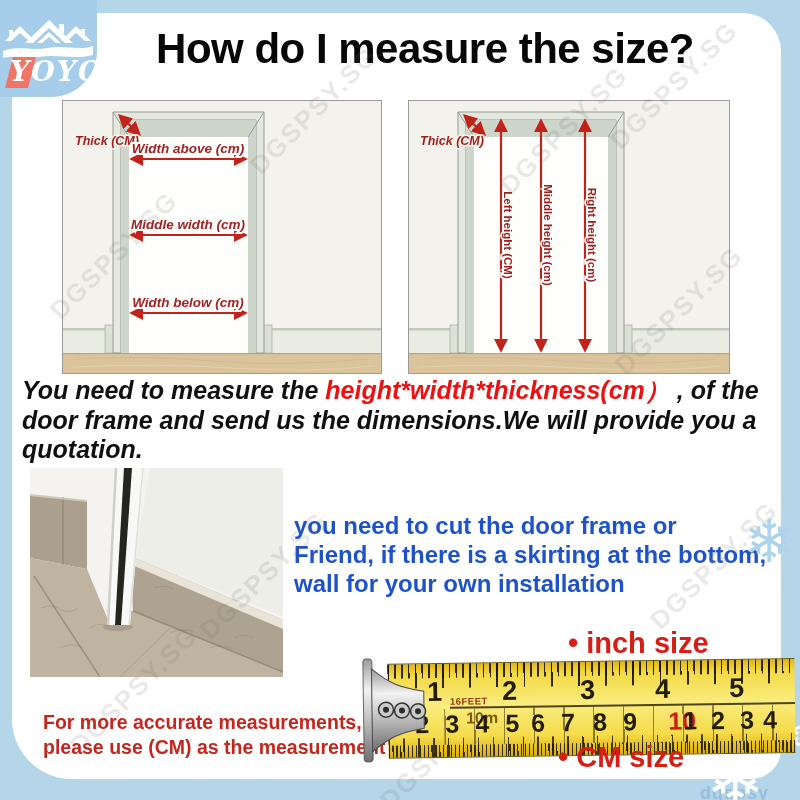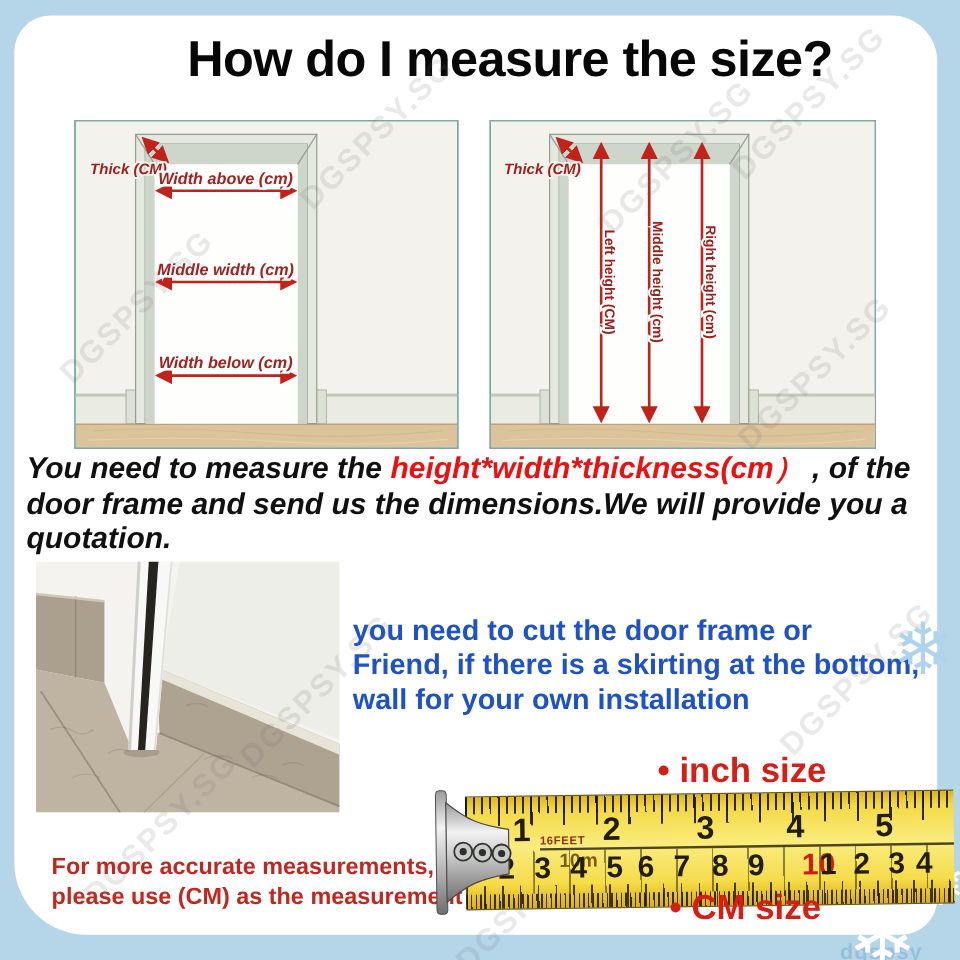--- a/index.html
+++ b/index.html
@@ -28,21 +28,21 @@
                font-style:italic;font-weight:700;font-size:25px;line-height:1.18;color:#101010;}
   .instruction .hl{color:#ee1010;}
   
   .photo{position:absolute;left:30px;top:468px;width:253px;height:209px;z-index:5;}
   
   .skirting-note{position:absolute;left:294px;top:511px;z-index:5;
                  font-size:24px;line-height:29px;font-weight:700;color:#1e52c8;}
   .accuracy-note{position:absolute;left:43px;top:710px;z-index:5;
                  font-size:19.5px;line-height:25px;font-weight:700;color:#c3261c;}
   .size-label{position:absolute;z-index:55;font-size:29px;font-weight:800;color:#d81d15;}
-  .inch-size{left:548px;top:627px;}
+  .inch-size{left:568px;top:627px;}
   .cm-size{left:558px;top:741px;}
   
   .tape{position:absolute;left:362px;top:654px;width:433px;height:108px;z-index:50;
         transform:rotate(-0.8deg);}
   .tape-body{position:absolute;left:26px;top:7px;width:407px;height:93px;
      background:linear-gradient(#dfb614 0%,#f3d945 12%,#faec7e 45%,#f5dc4a 78%,#dcae0e 100%);
      border-top:1px solid #6b5c0c;border-bottom:1px solid #6b5c0c;}
   .ticks-top{position:absolute;left:0;right:0;top:0;height:14px;
      background:repeating-linear-gradient(90deg,rgba(25,20,2,.9) 0 1.6px,transparent 1.6px 6.8px);}
   .ticks-top-long{position:absolute;left:0;right:0;top:0;height:24px;
@@ -69,20 +69,36 @@
   .flake.f1{left:744px;top:512px;font-size:60px;color:#aed3ec;}
   .flake.f2{left:763px;top:712px;font-size:50px;color:rgba(255,255,255,.95);}
   .flake.f3{left:706px;top:744px;font-size:70px;color:#ffffff;}
 </style>
 </head>
 <body>
 
 <div class="canvas">
   <div class="panel"></div>
 
+  <div class="logo">
+    <svg width="90" height="58" viewBox="0 0 90 58">
+      <g fill="#ffffff">
+        <path d="M2,36 L17,21 L32,36 L26,36 L17,28 L8,36 Z"></path>
+        <rect x="6" y="25" width="4" height="7"></rect>
+        <path d="M22,38 L46,15 L70,38 L62,38 L46,23 L30,38 Z"></path>
+        <path d="M34,38 L46,27 L58,38 L53,38 L46,32 L39,38 Z"></path>
+        <rect x="56" y="19" width="5" height="9"></rect>
+        <path d="M58,36 L73,21 L88,36 L82,36 L73,28 L64,36 Z"></path>
+        <rect x="78" y="24" width="4" height="7"></rect>
+        <path d="M0,46 C14,40 28,46 44,43 C62,40 76,46 90,41 L90,50 C70,55 54,49 36,52 C22,54 10,50 0,53 Z"></path>
+      </g>
+    </svg>
+    <div class="brand-box"></div>
+    <div class="brand">YOYO</div>
+  </div>
 
   <div class="title">How do I measure the size?</div>
 
   <div class="dbox left">
     <svg width="318" height="272" viewBox="0 0 318 272">
       <defs>
         <marker id="mAL" viewBox="0 0 10 10" refX="8" refY="5" markerWidth="6.5" markerHeight="6.5" orient="auto-start-reverse">
           <path d="M0,0 L10,5 L0,10 Z" fill="#c1221a"></path>
         </marker>
       </defs>

